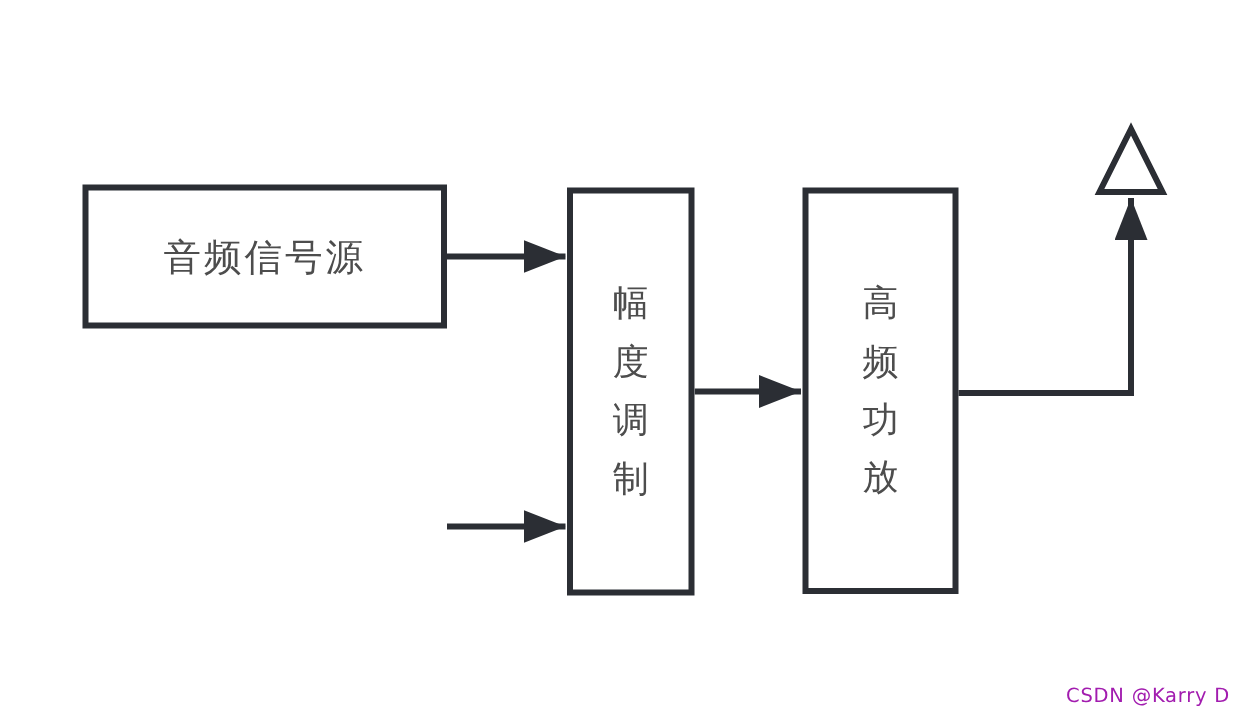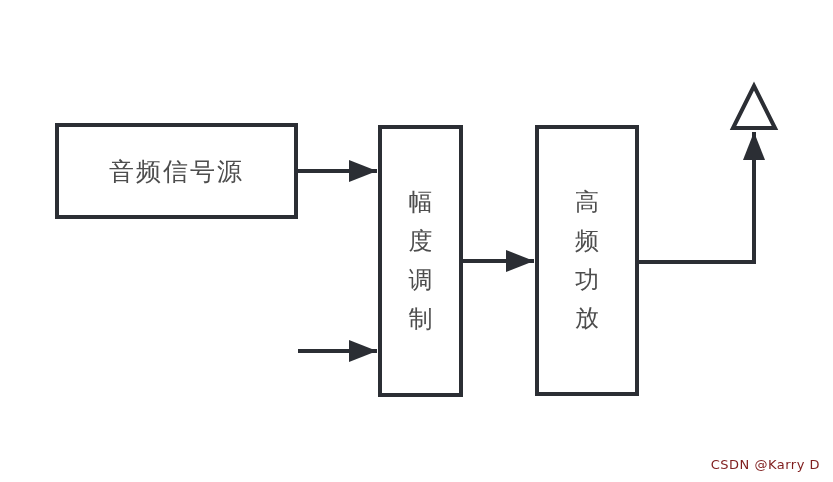--- a/index.html
+++ b/index.html
@@ -47,21 +47,21 @@
   }
   #node-hf-source { left: 55px;  top: 123px; width: 243px; height: 96px; }
   #node-af-source { left: 55px;  top: 303px; width: 243px; height: 96px; }
   #node-am-mod    { left: 378px; top: 125px; width: 85px;  height: 272px; }
   #node-hf-amp    { left: 535px; top: 125px; width: 104px;  height: 271px; }
   .watermark {
     position: absolute;
     right: 13px;
     bottom: 10px;
     font-size: 13px;
-    color: #7f1d1d;
+    color: #a21caf;
     letter-spacing: 0.5px;
   }
 </style>
 </head>
 <body>
 
 <div class="canvas">
 
   <svg class="wires" viewBox="0 0 833 482" xmlns="http://www.w3.org/2000/svg" aria-hidden="true">
     <defs>

